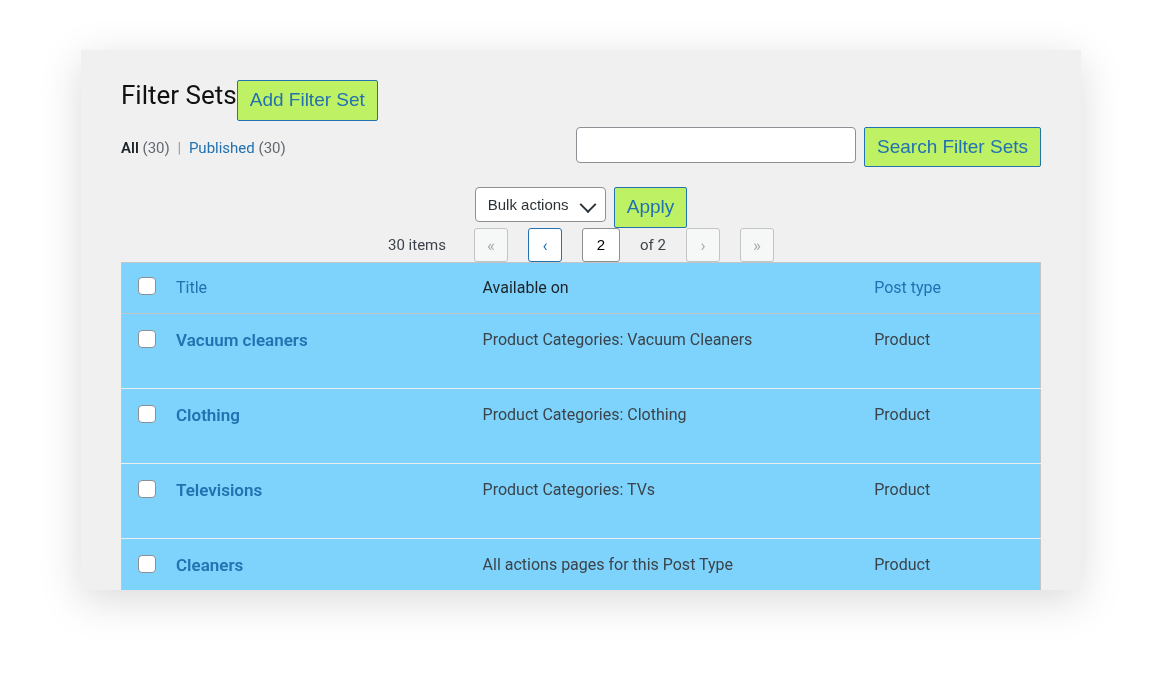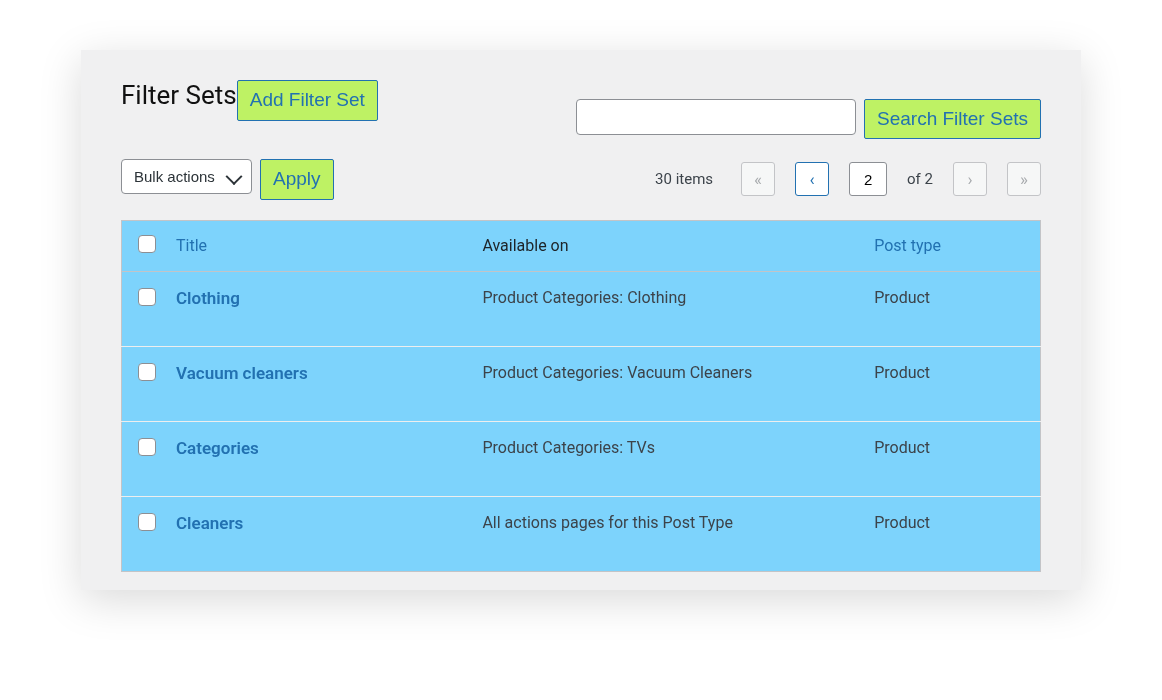--- a/index.html
+++ b/index.html
@@ -76,23 +76,24 @@
       width: 280px;
       height: 36px;
       border: 1px solid #8c8f94;
       border-radius: 4px;
       padding: 0 10px;
       font-size: 15px;
       background: #fff;
     }
     .actions-row {
       display: flex;
-      justify-content: space-between;
+      justify-content: center;
       align-items: center;
-      margin-bottom: 20px;
+      margin-bottom: 0;
+      flex-direction: column;
     }
     .left-actions {
       display: flex;
       gap: 8px;
     }
     .select-bulk {
       appearance: none;
       -webkit-appearance: none;
       background: #fff;
       border: 1px solid #8c8f94;
@@ -213,20 +214,31 @@
 </head>
 <body>
 
 <div class="panel">
 
   <div class="header-row">
     <h1 class="page-title">Filter Sets</h1>
     <button class="btn-outline">Add Filter Set</button>
   </div>
 
+  <div class="subsubsub">
+    <span class="current">
+      <span>All</span>
+      <span class="count">(30)</span>
+    </span>
+    <span class="sep">|</span>
+    <span>
+      <span class="link">Published</span>
+      <span class="count">(30)</span>
+    </span>
+  </div>
 
   <div class="search-row">
     <input type="text" class="search-input" value="" style="">
     <button class="btn-outline">Search Filter Sets</button>
   </div>
 
   <div class="actions-row">
     <div class="left-actions">
       <div class="select-wrap">
         <select class="select-bulk">
@@ -256,33 +268,33 @@
           <span class="checkbox"></span>
         </th>
         <th class="sortable col-title">Title</th>
         <th class="col-available">Available on</th>
         <th class="sortable col-posttype">Post type</th>
       </tr>
     </thead>
     <tbody>
       <tr>
         <td class="check-col"><span class="checkbox"></span></td>
+        <td class="title-col"><a href="#">Vacuum cleaners</a></td>
+        <td>Product Categories: Vacuum Cleaners</td>
+        <td>Product</td>
+      </tr>
+      <tr>
+        <td class="check-col"><span class="checkbox"></span></td>
         <td class="title-col"><a href="#">Clothing</a></td>
         <td>Product Categories: Clothing</td>
         <td>Product</td>
       </tr>
       <tr>
         <td class="check-col"><span class="checkbox"></span></td>
-        <td class="title-col"><a href="#">Vacuum cleaners</a></td>
-        <td>Product Categories: Vacuum Cleaners</td>
-        <td>Product</td>
-      </tr>
-      <tr>
-        <td class="check-col"><span class="checkbox"></span></td>
-        <td class="title-col"><a href="#">Categories</a></td>
+        <td class="title-col"><a href="#">Televisions</a></td>
         <td>Product Categories: TVs</td>
         <td>Product</td>
       </tr>
       <tr>
         <td class="check-col"><span class="checkbox"></span></td>
         <td class="title-col"><a href="#">Cleaners</a></td>
         <td>All actions pages for this Post Type</td>
         <td>Product</td>
       </tr>
     </tbody>

